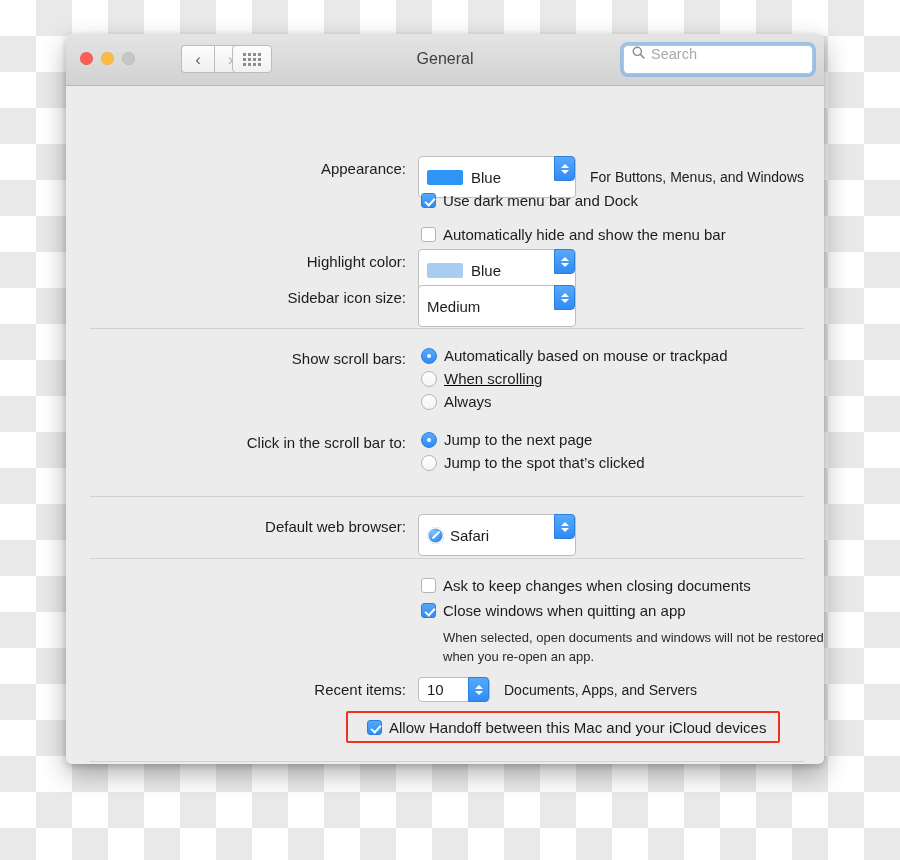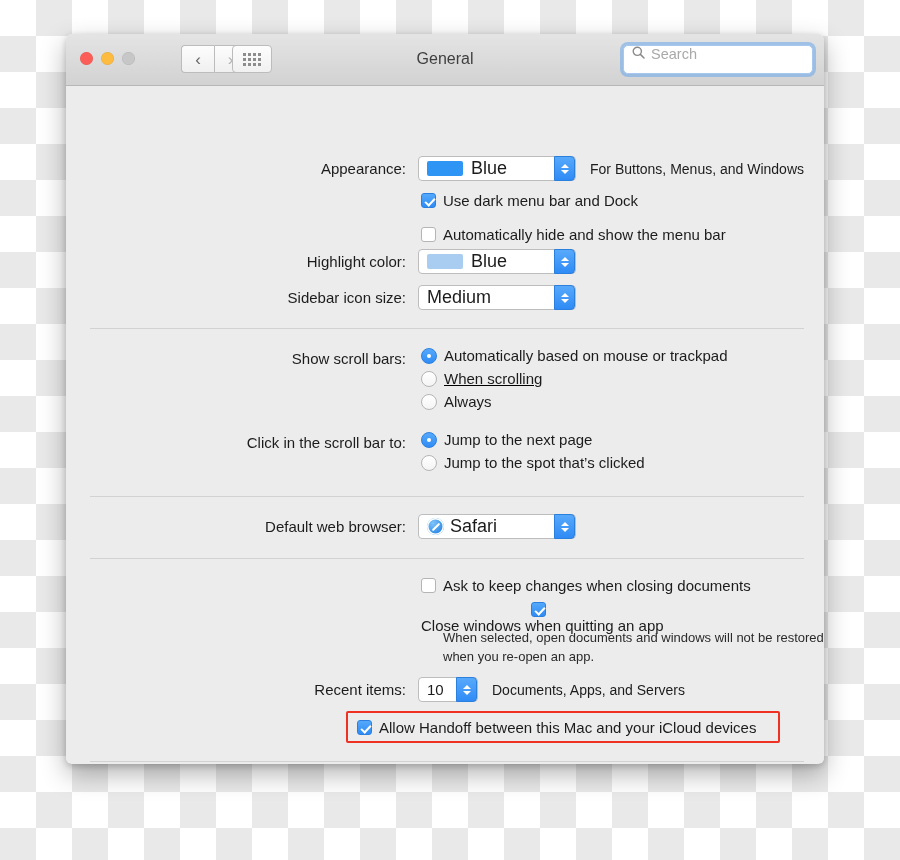--- a/index.html
+++ b/index.html
@@ -104,28 +104,28 @@
   }
   .labelwrap { position: absolute; width: 280px; left: 60px; }
 
   .sep {
     position: absolute; left: 24px; width: 714px;
     height: 1px; background: #d2d2d2;
   }
 
   
   .popup {
-    height: 25px;
+    height: 42px;
     background: #fff;
     border: 1px solid #bdbdbd;
     border-radius: 4px;
     display: inline-flex; align-items: center;
     padding-left: 8px;
     position: relative;
-    font-size: 18px; color: #1c1c1c;
+    font-size: 15px; color: #1c1c1c;
   }
   .popup .stepper {
     position: absolute; right: 0; top: -1px;
     width: 21px; height: 25px;
     background: linear-gradient(to bottom,#57a9fb,#2f8bf5);
     border: 1px solid #2b7fdd;
     border-radius: 0 4px 4px 0;
     display: flex; flex-direction: column;
     align-items: center; justify-content: center;
     gap: 2px;
@@ -186,21 +186,21 @@
     content: ""; position: absolute;
     left: 5px; top: 5px; width: 4px; height: 4px;
     border-radius: 50%; background: #fff;
   }
 
   .ctl-text { font-size: 15px; color: #1c1c1c; white-space: nowrap; }
   .side-note { font-size: 14px; color: #1c1c1c; white-space: nowrap; }
   .help-text { font-size: 13px; color: #2b2b2b; line-height: 1.45; }
 
   .stepfield {
-    width: 60px; height: 25px;
+    width: 72px; height: 25px;
     background: #fff; border: 1px solid #bdbdbd; border-radius: 4px;
     position: relative; display: flex; align-items: center;
     padding-left: 8px; font-size: 15px; color: #1c1c1c;
   }
 
   .annot {
     position: absolute;
     border: 2px solid #ef3124;
     border-radius: 2px;
   }
@@ -353,21 +353,21 @@
         </span>
       </div>
     </div>
 
     <div class="sep" style="top:472px;"></div>
 
     <div class="row" style="left:355px; top:491px;">
       <span class="cb"></span>
       <span class="ctl-text">Ask to keep changes when closing documents</span>
     </div>
-    <div class="row" style="left:355px; top:516px;flex-direction:column;">
+    <div class="row" style="left:355px; top:516px;">
       <span class="cb on"></span>
       <span class="ctl-text">Close windows when quitting an app</span>
     </div>
     <div style="position:absolute; left:377px; top:543px;">
       <div class="help-text">When selected, open documents and windows will not be restored</div>
       <div class="help-text">when you re-open an app.</div>
     </div>
 
     <div class="labelwrap" style="top:595px;">
       <span class="label">Recent items:</span>
@@ -380,21 +380,21 @@
              border-radius:0 4px 4px 0; display:flex; flex-direction:column; align-items:center;
              justify-content:center; gap:2px;">
           <span class="ch up" style="width:0;height:0;border-left:4px solid transparent;border-right:4px solid transparent;border-bottom:4px solid #fff;"></span>
           <span class="ch down" style="width:0;height:0;border-left:4px solid transparent;border-right:4px solid transparent;border-top:4px solid #fff;"></span>
         </span>
       </div>
       <span class="side-note" style="margin-left:14px;">Documents, Apps, and Servers</span>
     </div>
 
     <div class="annot" style="left:280px; top:625px; width:434px; height:32px;"></div>
-    <div class="row" style="left:291px; top:633px;">
+    <div class="row" style="left:301px; top:633px;">
       <span class="cb on"></span>
       <span class="ctl-text">Allow Handoff between this Mac and your iCloud devices</span>
     </div>
 
     <div class="sep" style="top:675px;"></div>
 
   </div>
 </div>
 
 </body></html>

